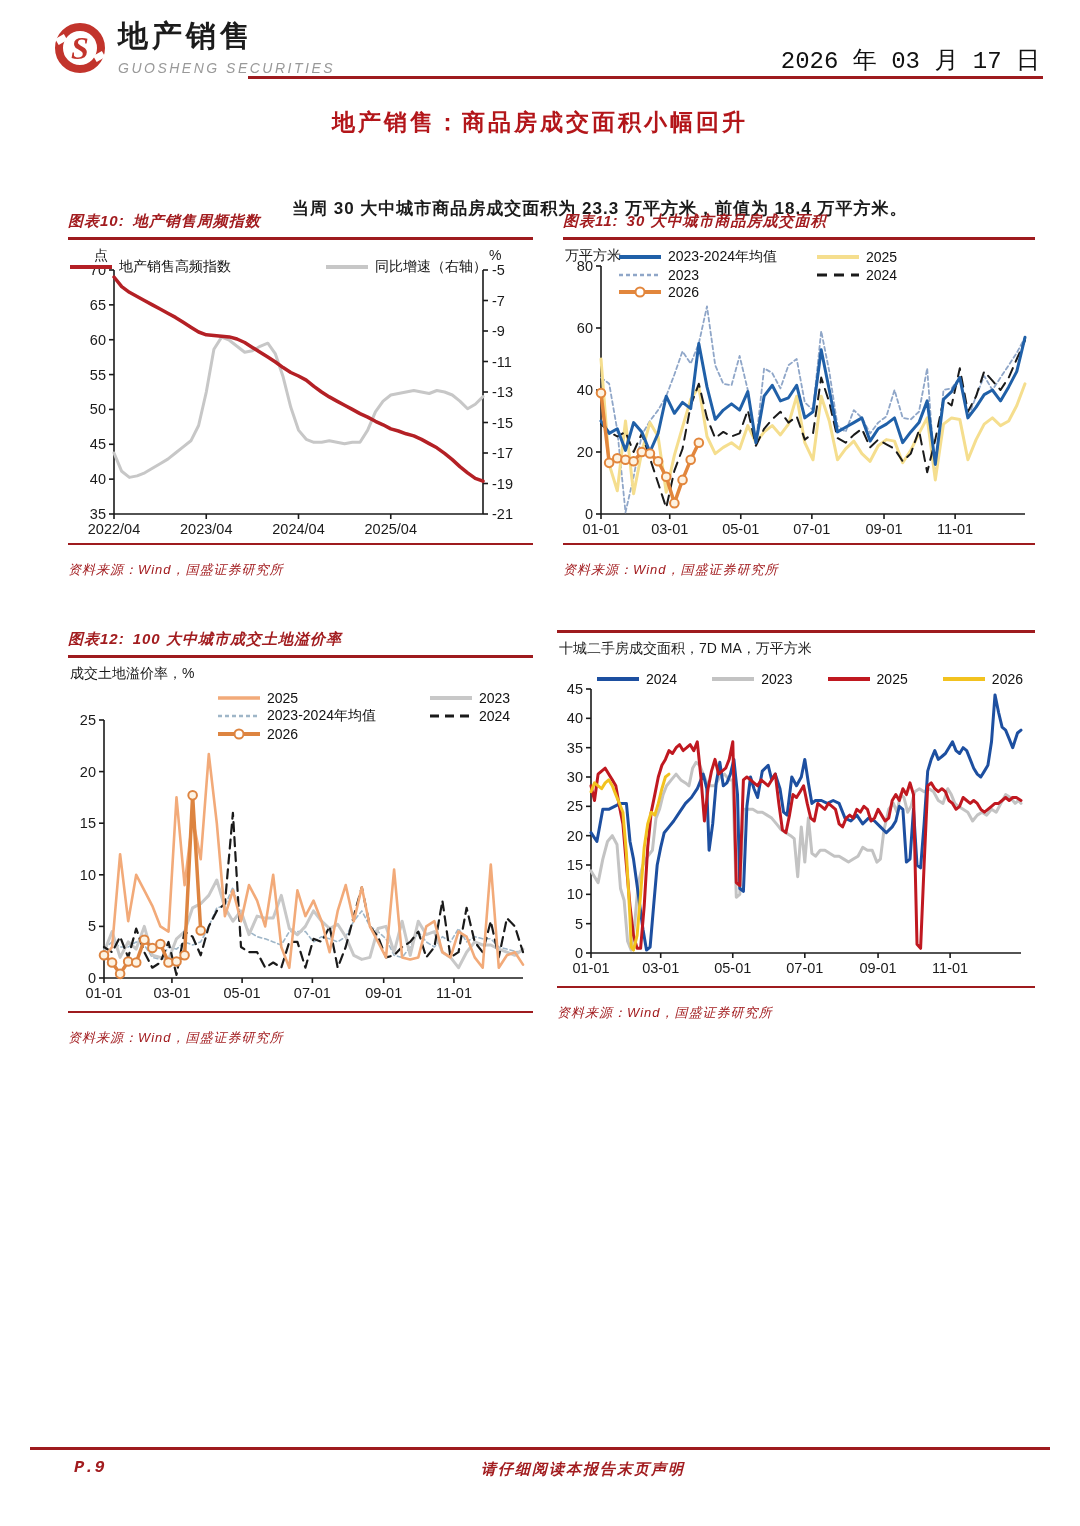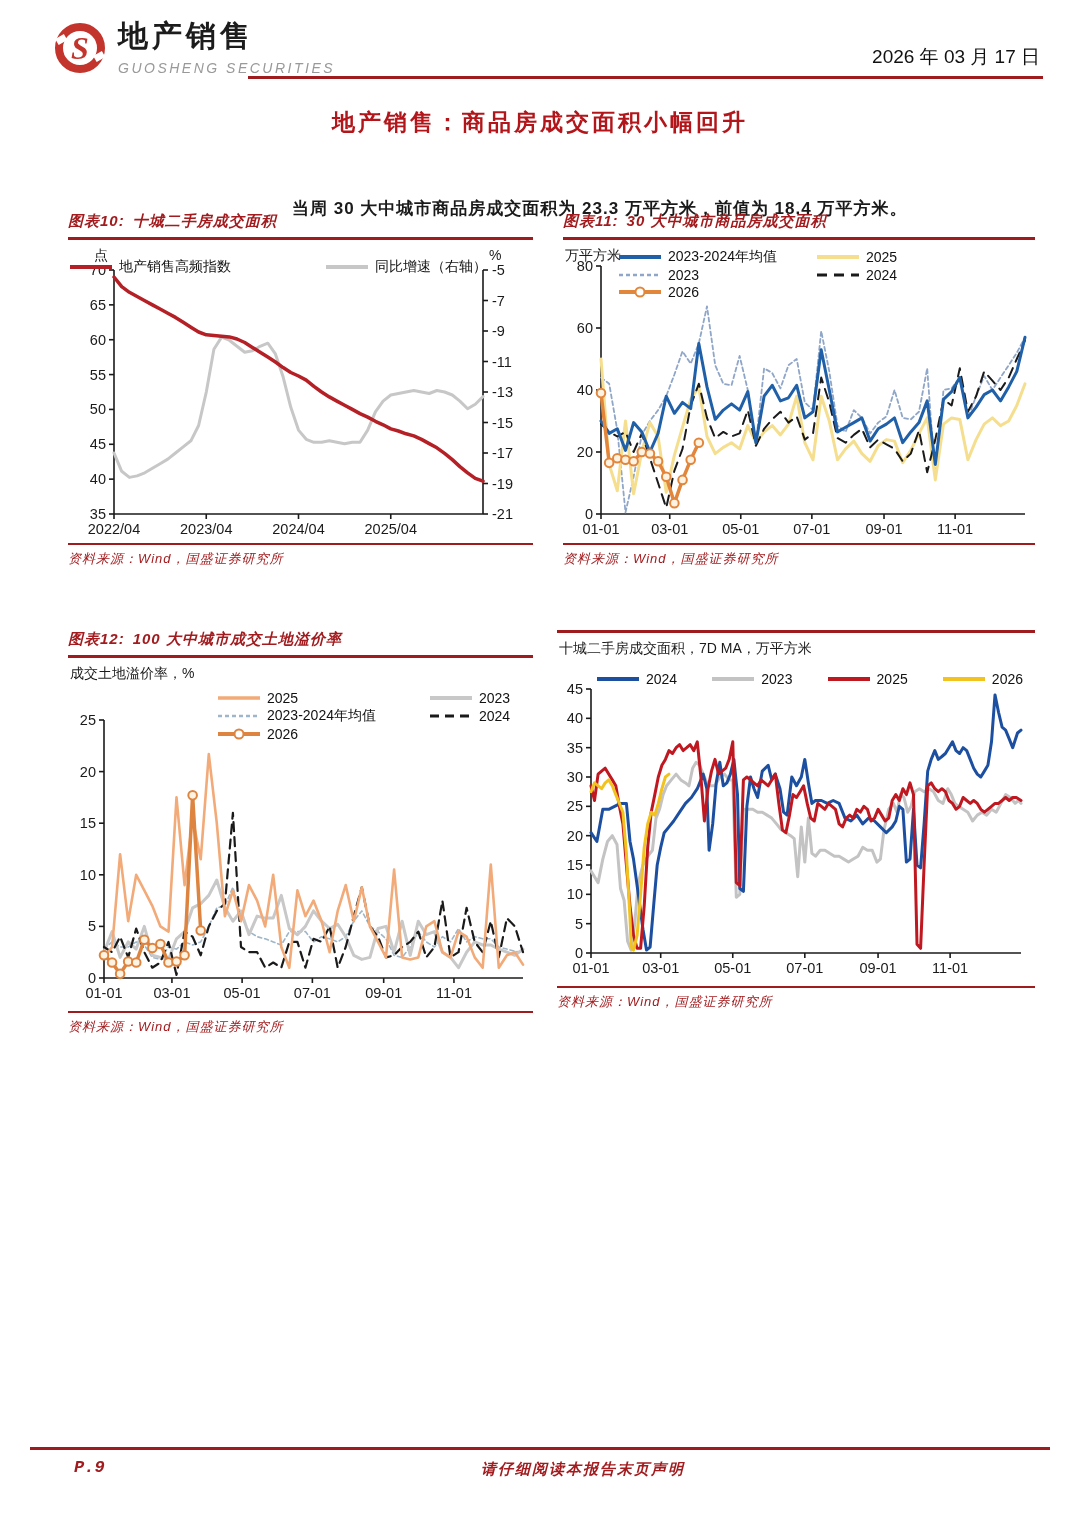--- a/index.html
+++ b/index.html
@@ -6,37 +6,37 @@
   body{
     width:1080px;height:1526px;background:#ffffff;position:relative;
     font-family:"Liberation Sans",sans-serif;color:#111;
     -webkit-font-smoothing:antialiased;
   }
   .abs{position:absolute;}
   
   .logo{left:52px;top:20px;display:flex;align-items:center;gap:10px;}
   .brand-cn{font-size:30px;font-weight:bold;letter-spacing:4px;color:#1c1c1c;line-height:1.05;}
   .brand-en{font-size:14px;color:#999;letter-spacing:2.5px;margin-top:8px;font-style:italic;}
-  .date{right:40px;top:44px;font-size:19px;font-family:Liberation Sans, sans-serif;color:#111;}
+  .date{right:40px;top:44px;font-size:24px;font-family:Liberation Mono, monospace;color:#111;}
   .header-rule{left:248px;right:37px;top:76px;height:3px;background:#9E1B1E;}
   .title{top:92px;left:0;width:100%;text-align:center;font-size:23px;font-weight:bold;color:#B3161A;letter-spacing:3px;}
   .summary{left:292px;top:180px;font-size:17px;font-weight:bold;color:#1a1a1a;letter-spacing:1px;}
   
   .panel{position:absolute;}
   #p10{left:68px;top:212px;width:465px;}
   #p11{left:563px;top:212px;width:472px;}
   #p12{left:68px;top:630px;width:465px;}
   #p13{left:557px;top:630px;width:478px;}
   .cap{font-size:15px;font-weight:bold;font-style:italic;color:#A21C1F;padding-bottom:6px;letter-spacing:1px;}
   .cap .cap-title{margin-left:8px;}
   .cap-rule{height:2.5px;background:#9E1B1E;margin-bottom:6px;}
   .chart-wrap{position:relative;}
   svg{display:block;font-family:inherit;}
   .src-rule{height:2.5px;background:#9E1B1E;margin-top:3px;}
-  .src{font-size:13px;font-style:italic;color:#A21C1F;padding-top:5px;letter-spacing:1px;}
+  .src{font-size:13px;font-style:italic;color:#A21C1F;padding-top:16px;letter-spacing:1px;}
   
   .legend{position:absolute;font-size:14px;color:#111;}
   .legend .item{display:flex;align-items:center;gap:5px;white-space:nowrap;}
   #p10 .legend{top:12px;left:0;right:46px;display:flex;justify-content:space-between;gap:0;}
   #p11 .legend{top:2px;left:54px;display:grid;grid-template-columns:198px auto;row-gap:1px;}
   #p12 .legend{top:26px;left:148px;display:grid;grid-template-columns:212px auto;row-gap:1px;}
   #p13 .legend{top:32px;left:38px;right:12px;display:flex;justify-content:space-between;}
   
   .footer-rule{left:30px;right:30px;top:1447px;height:3px;background:#9E1B1E;}
   .page-no{left:74px;top:1458px;font-size:17px;font-weight:bold;font-style:italic;color:#A21C1F;font-family:Liberation Mono, monospace;}
@@ -58,21 +58,21 @@
   </div>
 </div>
 <div class="abs date">2026 年 03 月 17 日</div>
 <div class="abs header-rule"></div>
 
 <h1 class="abs title">地产销售：商品房成交面积小幅回升</h1>
 <p class="abs summary">当周 30 大中城市商品房成交面积为 23.3 万平方米，前值为 18.4 万平方米。</p>
 
 <div class="panel" id="p10">
   <div class="cap">
-    <span>图表10:</span><span class="cap-title">十城二手房成交面积</span>
+    <span>图表10:</span><span class="cap-title">地产销售周频指数</span>
   </div>
   <div class="cap-rule"></div>
   <div class="chart-wrap">
     <svg width="465" height="294" viewBox="0 0 465 294">
         <line x1="46" y1="24" x2="46" y2="268" stroke="#1a1a1a" stroke-width="1.6"></line>
         <line x1="46" y1="268" x2="415" y2="268" stroke="#1a1a1a" stroke-width="1.6"></line>
         <line x1="415" y1="24" x2="415" y2="268" stroke="#1a1a1a" stroke-width="1.6"></line>
         <line x1="41" y1="268" x2="46" y2="268" stroke="#1a1a1a" stroke-width="1.6"></line>
         <text x="38" y="273" text-anchor="end" font-size="14.5" fill="#1a1a1a">35</text>
         <line x1="41" y1="233.14285714285714" x2="46" y2="233.14285714285714" stroke="#1a1a1a" stroke-width="1.6"></line>

